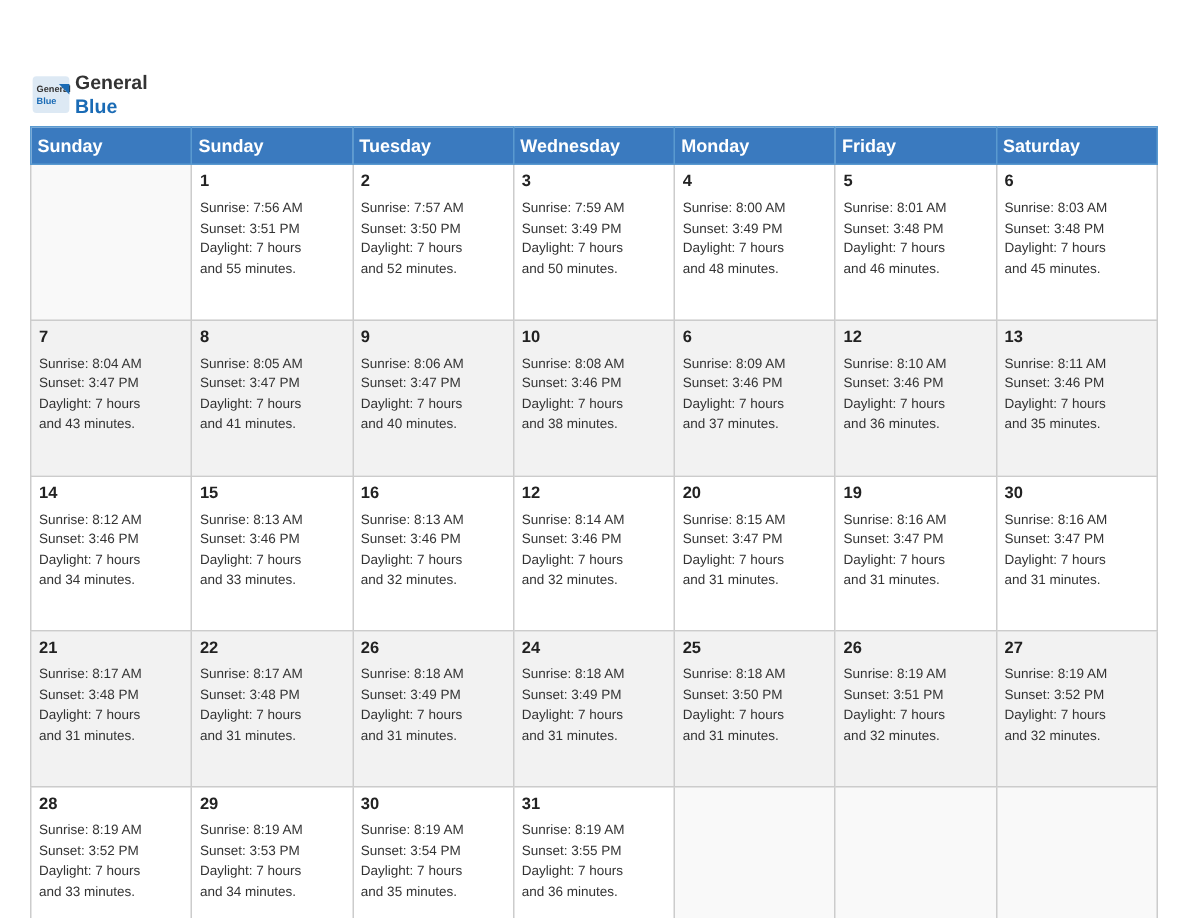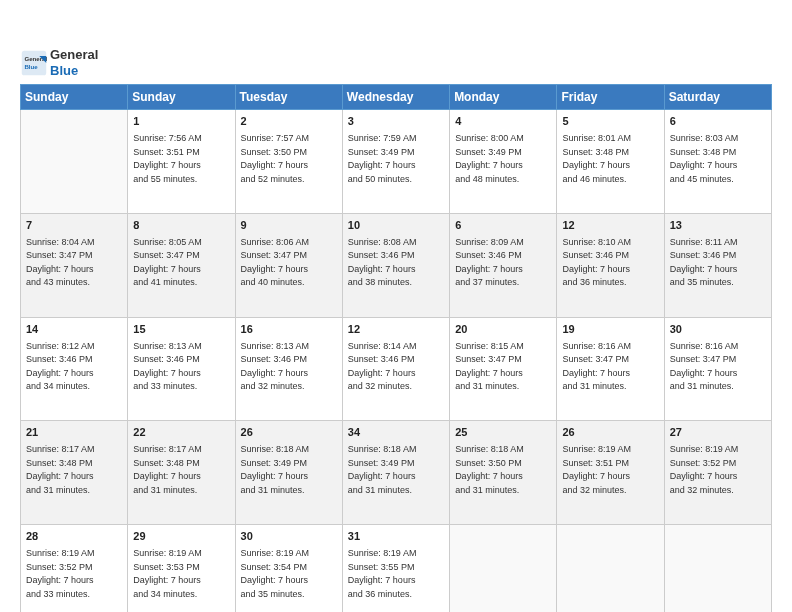--- a/index.html
+++ b/index.html
@@ -225,21 +225,21 @@
           </td>
           <td>
             <span class="day-number">22</span>
             <div class="day-info">Sunrise: 8:17 AM<br>Sunset: 3:48 PM<br>Daylight: 7 hours<br>and 31 minutes.</div>
           </td>
           <td>
             <span class="day-number">26</span>
             <div class="day-info">Sunrise: 8:18 AM<br>Sunset: 3:49 PM<br>Daylight: 7 hours<br>and 31 minutes.</div>
           </td>
           <td>
-            <span class="day-number">34</span>
+            <span class="day-number">24</span>
             <div class="day-info">Sunrise: 8:18 AM<br>Sunset: 3:49 PM<br>Daylight: 7 hours<br>and 31 minutes.</div>
           </td>
           <td>
             <span class="day-number">25</span>
             <div class="day-info">Sunrise: 8:18 AM<br>Sunset: 3:50 PM<br>Daylight: 7 hours<br>and 31 minutes.</div>
           </td>
           <td>
             <span class="day-number">26</span>
             <div class="day-info">Sunrise: 8:19 AM<br>Sunset: 3:51 PM<br>Daylight: 7 hours<br>and 32 minutes.</div>
           </td>

